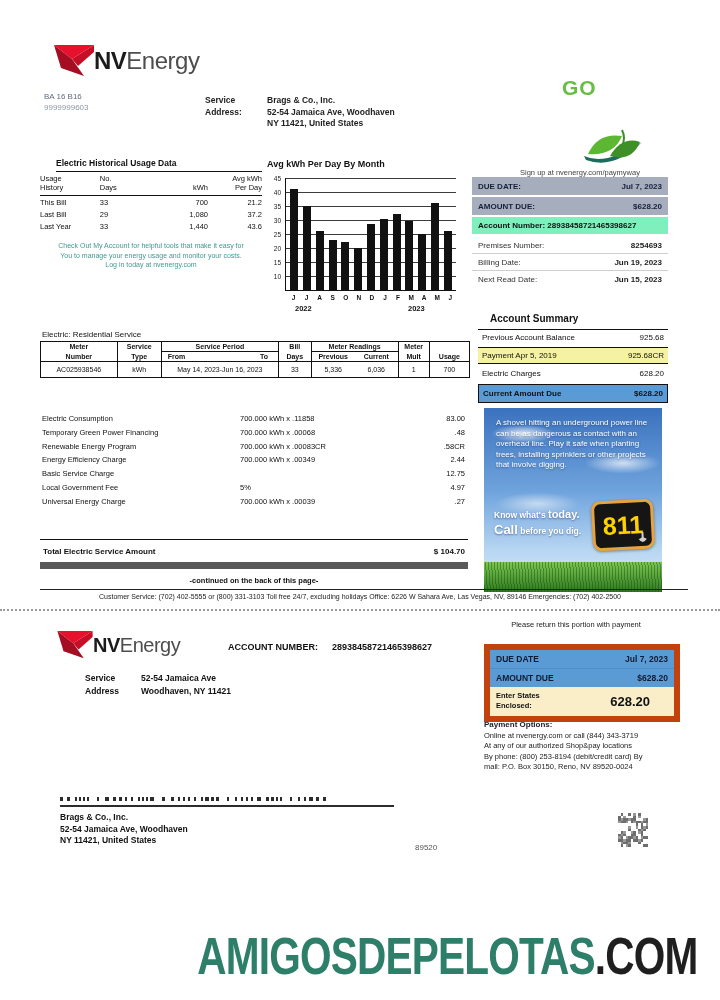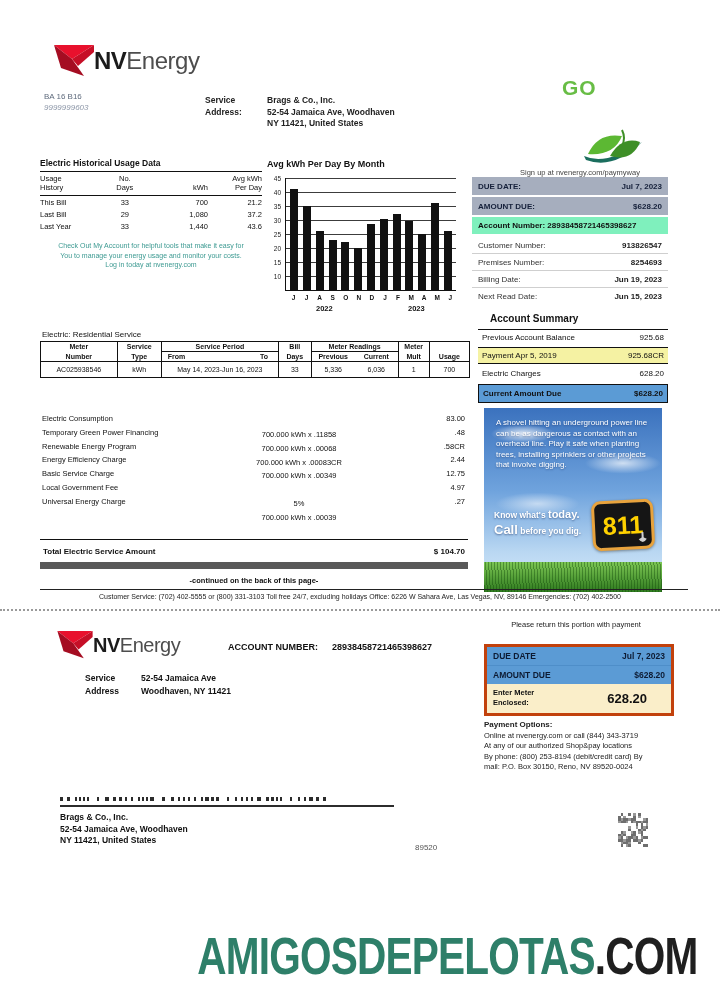--- a/index.html
+++ b/index.html
@@ -6,56 +6,56 @@
   .page{position:relative;width:720px;height:1000px;background:#fff;overflow:hidden;
         font-family:"Liberation Sans",sans-serif;color:#111;}
 
   
   .logo{position:absolute;display:flex;align-items:flex-start;}
   .logo-top{left:54px;top:44px;}
   .brand{font-size:24px;letter-spacing:-0.5px;line-height:34px;}
   .brand .nv{font-weight:bold;color:#1b1b1b;}
   .brand .energy{color:#4d4d4d;}
   .meta{position:absolute;left:44px;top:91px;font-size:8px;line-height:11px;color:#5f6b7d;}
-  .meta .m2{color:#8d97a8;font-style:italic;}
+  .meta .m2{color:#8d97a8;}
   .svcblock{position:absolute;left:205px;top:95px;display:flex;font-size:8.5px;font-weight:bold;line-height:11.5px;}
   .svc-l{width:62px;color:#222;}
   .svc-v{color:#222;}
 
   
   .paperless{position:absolute;left:470px;top:76px;width:220px;height:100px;}
   .pp-go{position:absolute;left:92px;top:0;color:#68bd45;font-weight:bold;font-size:21px;letter-spacing:1px;}
   .pp-word{position:absolute;left:28px;top:17px;font-size:28px;font-weight:bold;color:#1c1c1c;letter-spacing:-0.5px;}
   .pp-leaf{position:absolute;left:110px;top:52px;}
   .signup{position:absolute;left:470px;top:168px;width:220px;text-align:center;font-size:7.5px;color:#444;}
 
   
   .usage{position:absolute;left:40px;top:158px;width:222px;font-size:7.5px;}
-  .usage-title{font-weight:bold;font-size:8.5px;padding-bottom:3px;border-bottom:1.5px solid #111;}
+  .usage-title{font-weight:bold;font-size:8.5px;padding-bottom:3px;border-bottom:1.5px solid #111;margin-left:16px;}
   .u-head{display:flex;border-bottom:1.5px solid #111;padding:2px 0 3px;line-height:9px;}
   .u-row{display:flex;padding:1.5px 0;}
-  .uc1{width:62px;} .uc2{width:52px;text-align:center;padding-right:8px;}
+  .uc1{width:62px;} .uc2{width:52px;text-align:left;padding-right:8px;}
   .uc3{width:52px;text-align:right;} .uc4{width:56px;text-align:right;}
   .u-avgcost{border-top:1.5px solid #111;border-bottom:1.5px solid #111;font-weight:bold;
              padding:4px 0;margin-top:14px;}
   .promo{margin-top:9px;text-align:center;color:#3d9a92;font-size:7px;line-height:9.5px;}
 
   
   .chart-title{position:absolute;left:267px;top:159px;font-size:9px;font-weight:bold;}
   .chart{position:absolute;left:285px;top:178px;width:170px;height:112px;
          border-left:1.5px solid #111;border-bottom:1.5px solid #111;}
   .gridline{position:absolute;left:0;right:0;height:1px;background:#3c3c3c;}
   .ytick{position:absolute;right:calc(100% + 5px);transform:translateY(-50%);font-size:6.5px;color:#222;}
   .bars{position:absolute;left:0;right:0;top:0;bottom:0;display:flex;align-items:flex-end;
         justify-content:space-around;padding:0 2px;}
   .bar{width:8px;}
   .xlabels{position:absolute;left:285px;top:294px;width:170px;display:flex;
            justify-content:space-around;padding:0 2px;font-size:6.5px;font-weight:bold;}
   .xlabels span{width:8px;text-align:center;}
-  .yearL{position:absolute;left:295px;top:304px;font-size:7.5px;font-weight:bold;margin-left:21px;}
+  .yearL{position:absolute;left:295px;top:304px;font-size:7.5px;font-weight:bold;}
   .yearR{position:absolute;left:408px;top:304px;font-size:7.5px;font-weight:bold;}
 
   
   .panel{position:absolute;left:472px;top:177px;width:196px;font-size:8px;}
   .p-gray{background:#a6aebe;display:flex;justify-content:space-between;
           padding:5px 6px 4px;font-weight:bold;color:#15203a;margin-bottom:2px;}
   .p-green{background:#7ff0bd;padding:4px 6px;font-weight:bold;color:#101010;margin-bottom:3px;}
   .p-row{display:flex;justify-content:space-between;padding:4px 6px 3px;border-bottom:1px solid #cfcfcf;}
   .p-row .lab{color:#333;} .p-row .val{font-weight:bold;color:#1d1d1d;}
 
@@ -76,21 +76,21 @@
   table.meter td{font-weight:normal;}
   .vl{border-left:1.2px solid #111;}
   .hb{border-bottom:1.6px solid #111;}
   .subline{border-bottom:1px solid #111;}
   table.meter tr.datarow td{padding:4px 2px;}
 
   
   .charges{position:absolute;left:40px;top:414px;width:428px;font-size:7.5px;}
   .c-row{position:relative;height:13.8px;}
   .c-label{position:absolute;left:2px;top:0;}
-  .c-calc{position:absolute;left:200px;top:16px;width:118px;text-align:center;}
+  .c-calc{position:absolute;left:200px;top:0;width:118px;text-align:left;}
   .c-amt{position:absolute;right:3px;top:0;text-align:right;}
   .total{position:absolute;left:40px;top:539px;width:428px;border-top:1.5px solid #111;
          padding-top:7px;display:flex;justify-content:space-between;font-weight:bold;font-size:8px;}
   .total span{padding:0 3px;}
   .graybar{position:absolute;left:40px;top:562px;width:428px;height:7px;background:#595959;}
 
   
   .continued{position:absolute;left:40px;top:576px;width:428px;text-align:center;font-weight:bold;font-size:7.5px;}
   .hline{position:absolute;left:40px;top:589px;width:648px;border-top:1.2px solid #222;}
   .csline{position:absolute;left:28px;top:593px;width:664px;text-align:center;font-size:7px;color:#222;}
@@ -118,21 +118,21 @@
                     linear-gradient(180deg,#7cc653,#2f7a1f);}
 
   
   .stub-note{position:absolute;left:484px;top:620px;width:184px;text-align:center;font-size:7.5px;color:#222;}
   .logo-stub{left:57px;top:630px;}
   .logo-stub .brand{font-size:20px;line-height:30px;}
   .stub-acct{position:absolute;left:228px;top:642px;font-size:9px;font-weight:bold;}
   .stub-acct .num{margin-left:14px;}
   .stub-svc{position:absolute;left:85px;top:672px;display:flex;font-size:8.5px;font-weight:bold;line-height:13px;}
   .stub-svc .sl{width:56px;}
-  .paybox{position:absolute;left:484px;top:644px;width:184px;border:3px solid #c2410c;}
+  .paybox{position:absolute;left:484px;top:644px;width:184px;border:6px solid #c2410c;}
   .pb-row{display:flex;justify-content:space-between;background:#5b9bd5;font-weight:bold;
           font-size:8.5px;color:#0d1b33;padding:4px 6px;}
   .pb-row + .pb-row{border-top:1px solid #4e8ec9;}
   .pb-enter{display:flex;background:#faeec9;padding:4px 6px 5px;align-items:center;}
   .pb-enter .el{font-weight:bold;font-size:7.5px;line-height:10px;}
   .pb-enter .ev{flex:1;text-align:right;font-weight:bold;font-size:13px;padding-right:18px;}
   .payopts{position:absolute;left:484px;top:720px;width:200px;font-size:7.5px;line-height:10.5px;color:#222;}
   .payopts .t{font-weight:bold;font-size:8px;}
   .barcode{position:absolute;left:60px;top:797px;width:334px;height:8px;border-bottom:2px solid #2c2c2c;white-space:nowrap;overflow:hidden;}
   .barcode span{display:inline-block;height:4px;background:#2c2c2c;vertical-align:top;}
@@ -289,24 +289,20 @@
       <span>DUE DATE:</span>
       <span>Jul 7, 2023</span>
     </div>
     <div class="p-gray">
       <span>AMOUNT DUE:</span>
       <span>$628.20</span>
     </div>
     <div class="p-green">
       <span>Account Number:</span>
       <span>28938458721465398627</span>
-    </div>
-    <div class="p-row">
-      <span class="lab">Customer Number:</span>
-        <span class="val">913826547</span>
     </div>
     <div class="p-row">
       <span class="lab">Premises Number:</span>
         <span class="val">8254693</span>
     </div>
     <div class="p-row">
       <span class="lab">Billing Date:</span>
         <span class="val">Jun 19, 2023</span>
     </div>
     <div class="p-row" style="border-bottom:none;">
@@ -472,21 +468,21 @@
     <div class="pb-row">
       <span>DUE DATE</span>
         <span>Jul 7, 2023</span>
     </div>
     <div class="pb-row">
       <span>AMOUNT DUE</span>
         <span>$628.20</span>
     </div>
     <div class="pb-enter">
       <div class="el">
-        <div>Enter Meter</div>
+        <div>Enter States</div>
         <div>Enclosed:</div>
       </div>
       <div class="ev">628.20</div>
     </div>
   </div>
   <div class="payopts">
     <div class="t">Payment Options:</div>
     <div>Online at nvenergy.com or call (844) 343-3719</div>
     <div>At any of our authorized Shop&amp;pay locations</div>
     <div>By phone: (800) 253-8194 (debit/credit card) By</div>

